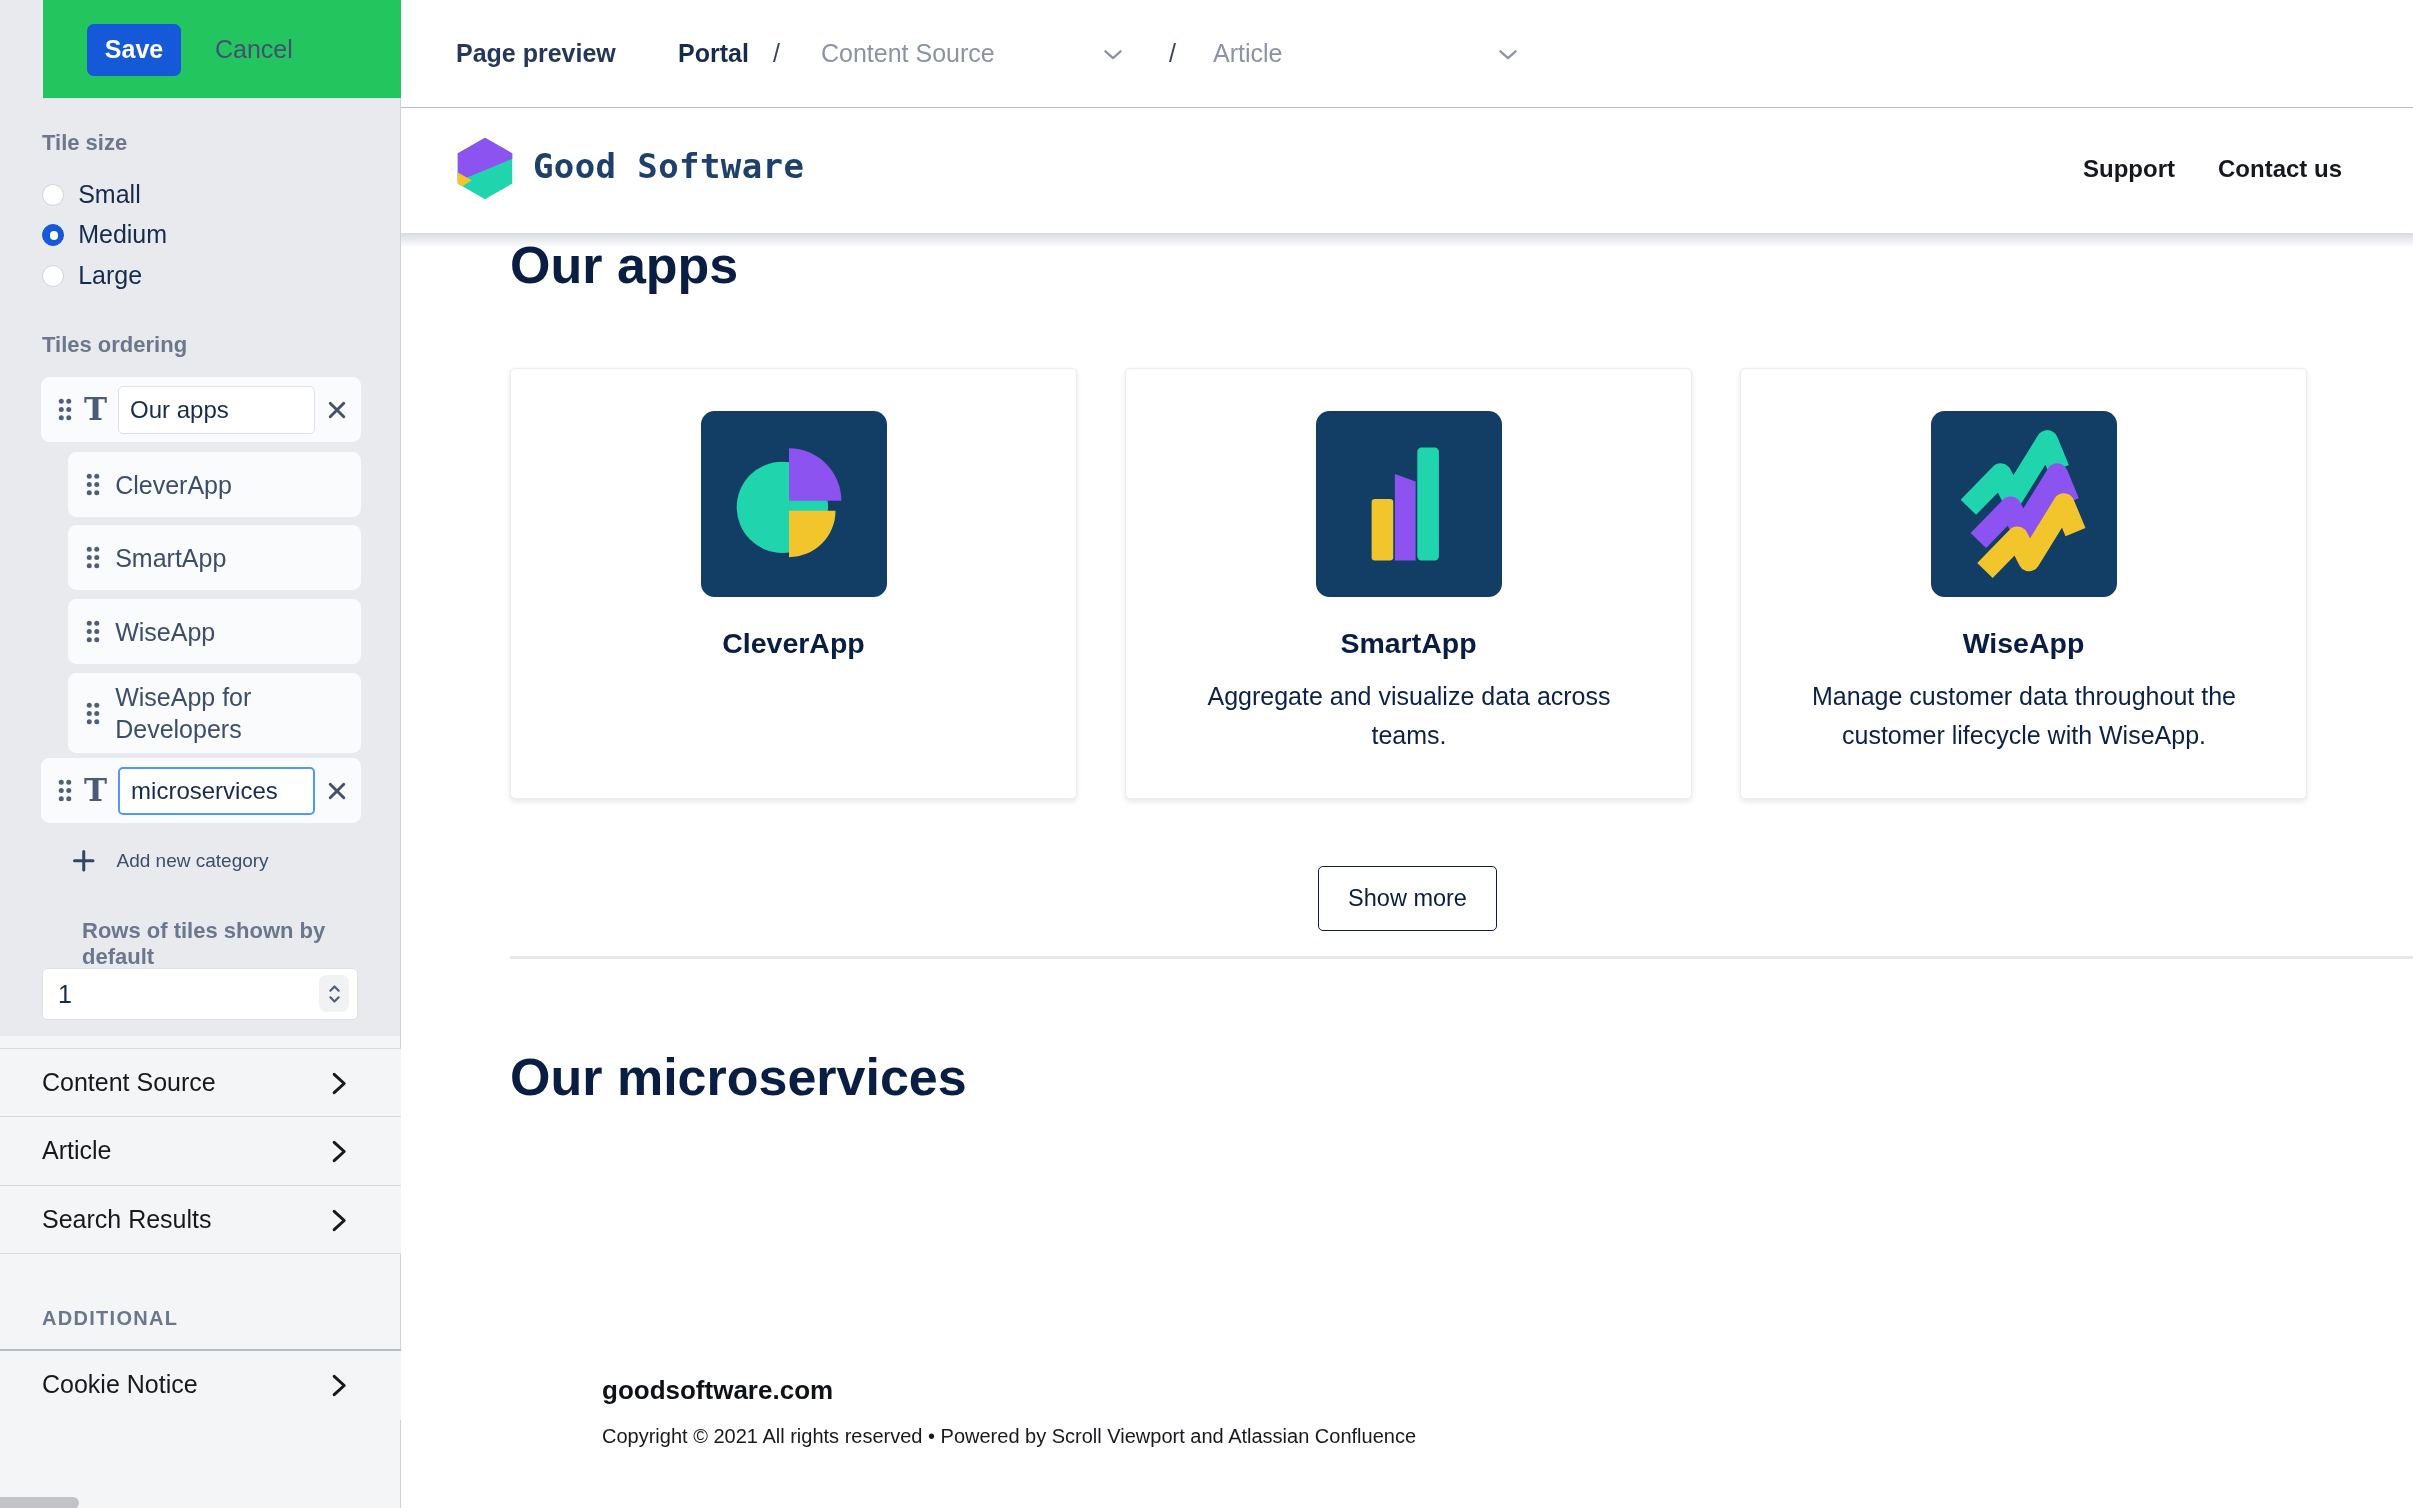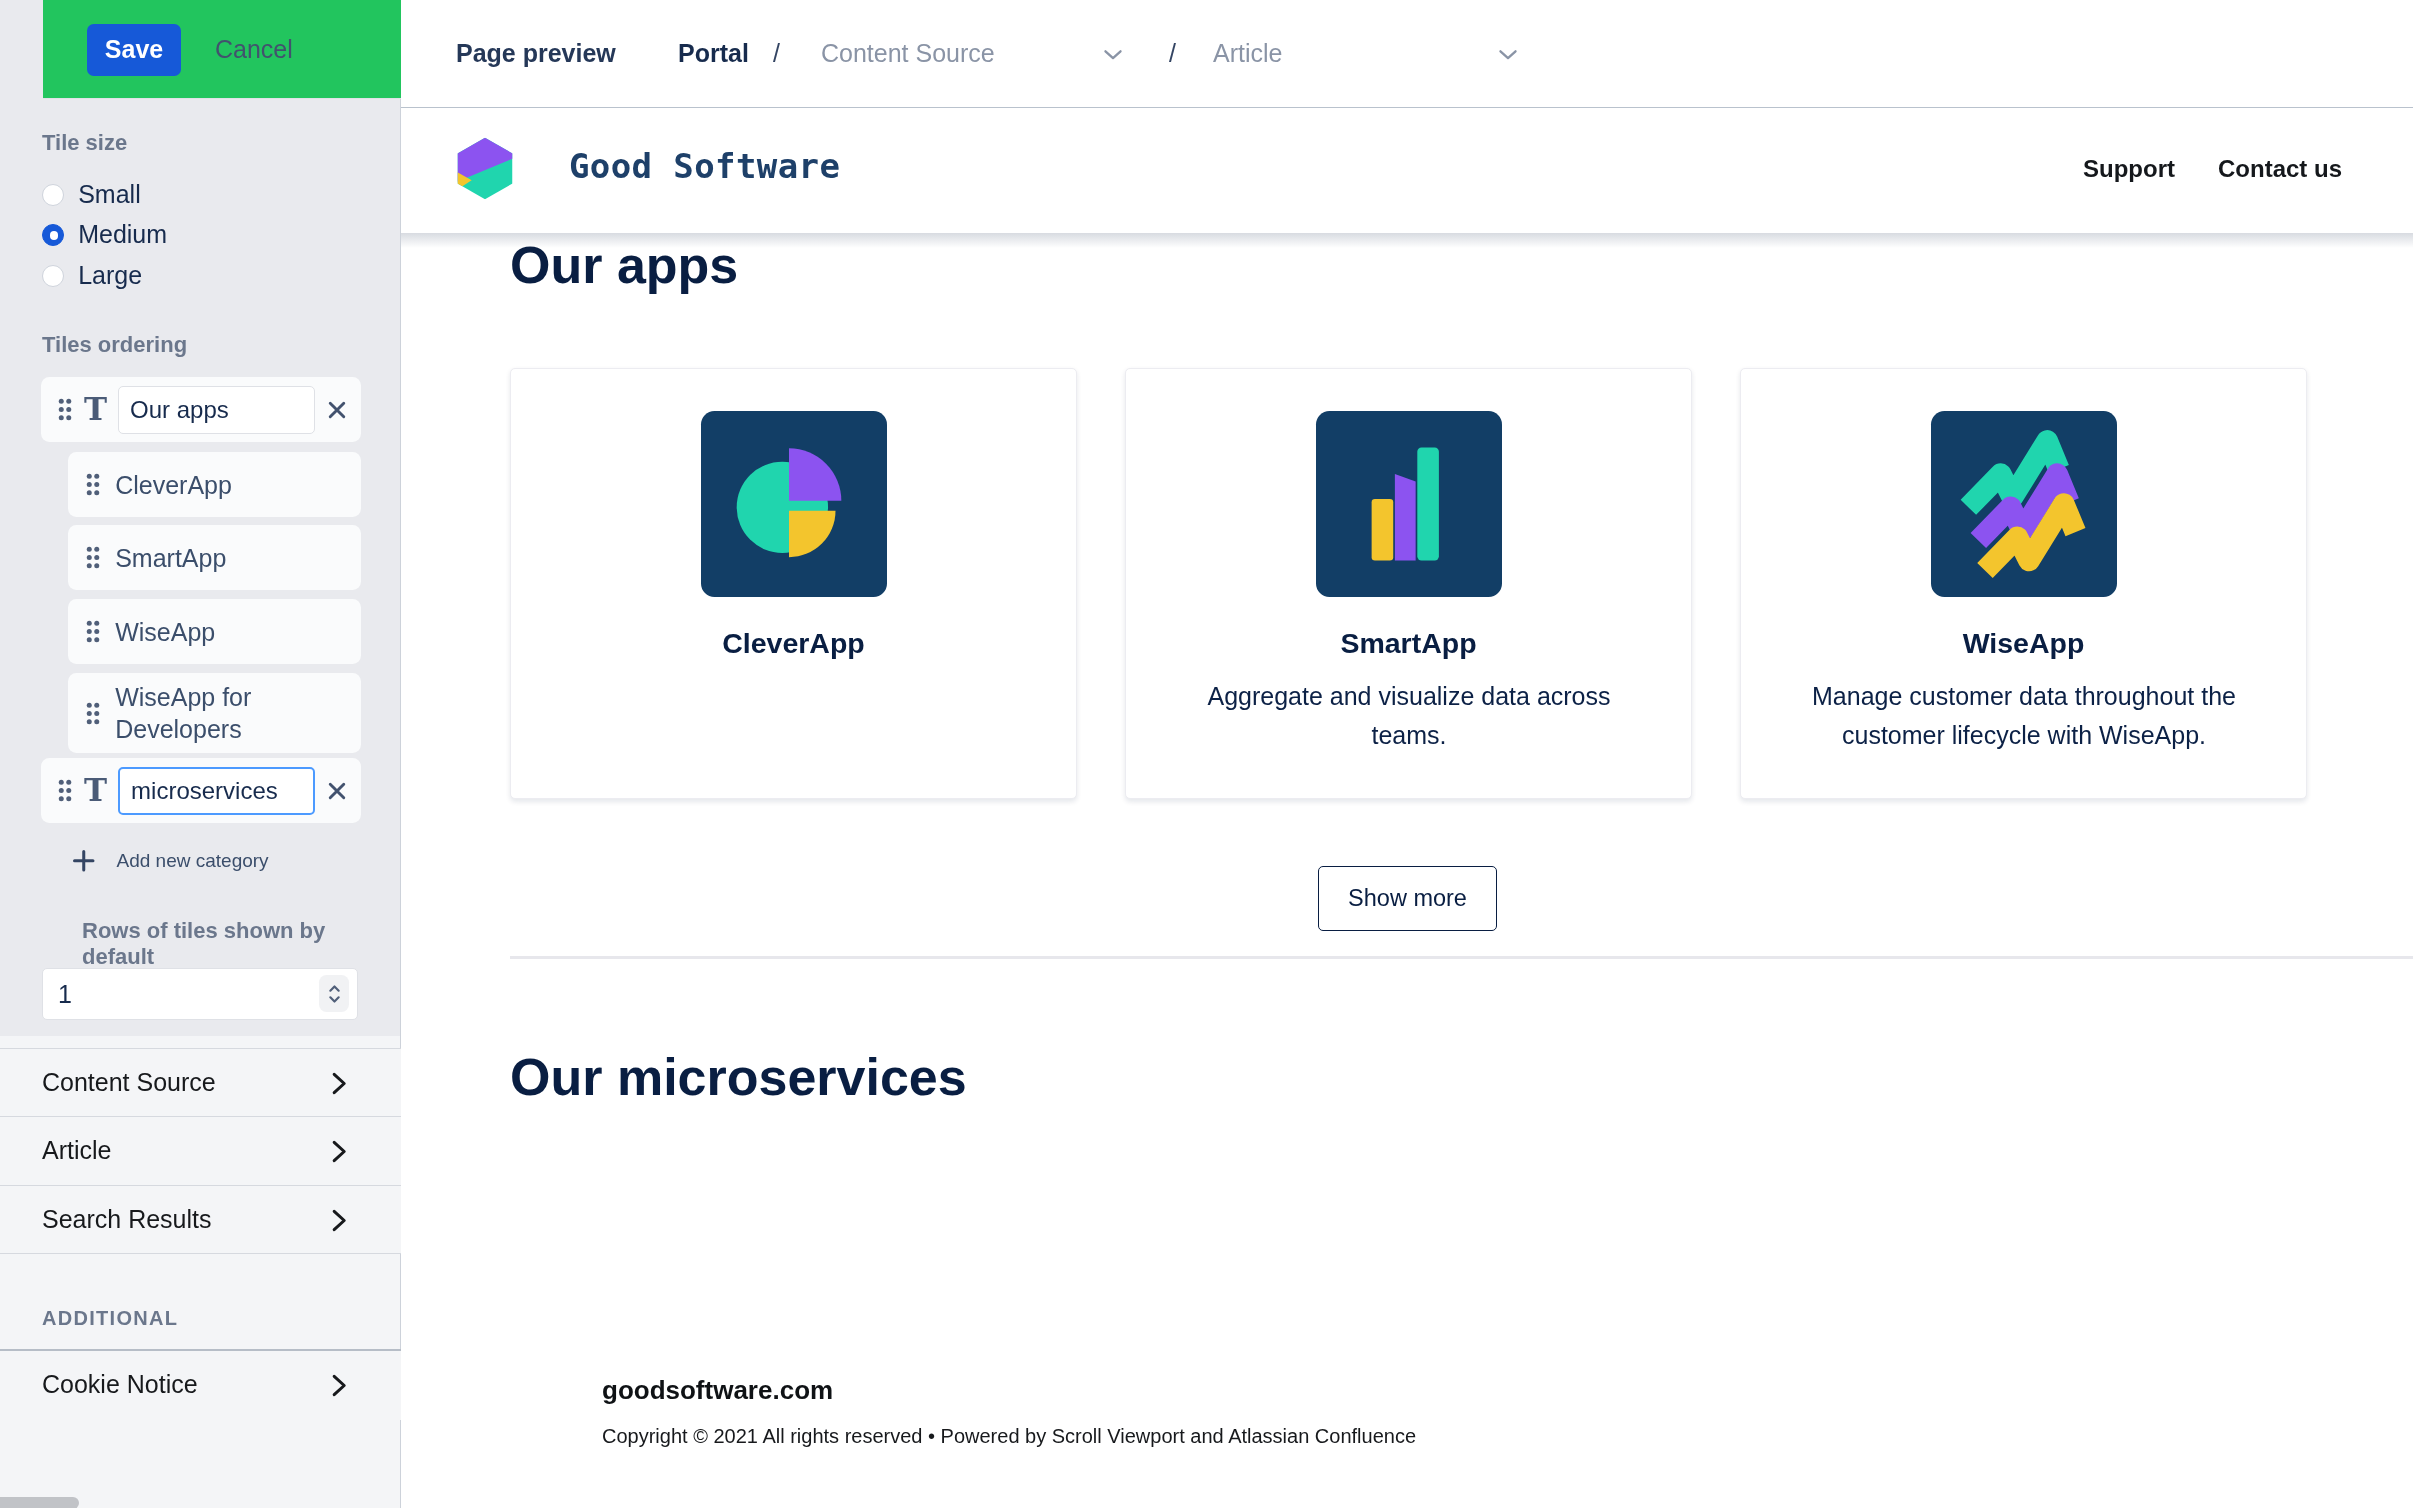--- a/index.html
+++ b/index.html
@@ -74,21 +74,21 @@
   #slash1 { left:372px; } #slash2 { left:768px; }
   .bc-select { color:#8a94a6; cursor:pointer; }
   #bc-content-source { left:420px; } #bc-article { left:812px; }
   .bc-chev { position:absolute; top:48px; cursor:pointer; }
   #chev1 { left:701px; } #chev2 { left:1096px; }
 
   
   #main { position:absolute; left:401px; top:108px; width:2013px; height:1400px; background:#fff; }
   #logo { position:absolute; left:54px; top:28px; }
   #brand { position:absolute; left:132px; top:38px; font-family:"DejaVu Sans Mono", monospace;
-    font-weight:bold; font-size:34px; color:#1e4069; letter-spacing:0.4px;margin-left:36px; }
+    font-weight:bold; font-size:34px; color:#1e4069; letter-spacing:0.4px; }
   .site-nav { position:absolute; top:47px; font-size:24px; font-weight:bold; color:#15181c; cursor:pointer; }
   #nav-support { left:1682px; } #nav-contact { left:1817px; }
   #header-shadow { position:absolute; left:0; top:125px; width:100%; height:15px;
     background:linear-gradient(rgba(9,30,66,0.16), rgba(9,30,66,0)); }
   .site-h1 { position:absolute; left:109px; font-size:52px; font-weight:bold; color:#091e42; }
   #h-apps { top:127px; } #h-micro { top:939px; }
 
   .card { position:absolute; top:260px; width:567px; height:431px; background:#fff;
     border:0.8px solid #ececf1; border-radius:5px; box-shadow:0 2.5px 5px rgba(9,30,66,0.10); }
   #card-0 { left:109px; } #card-1 { left:724px; } #card-2 { left:1339px; }

